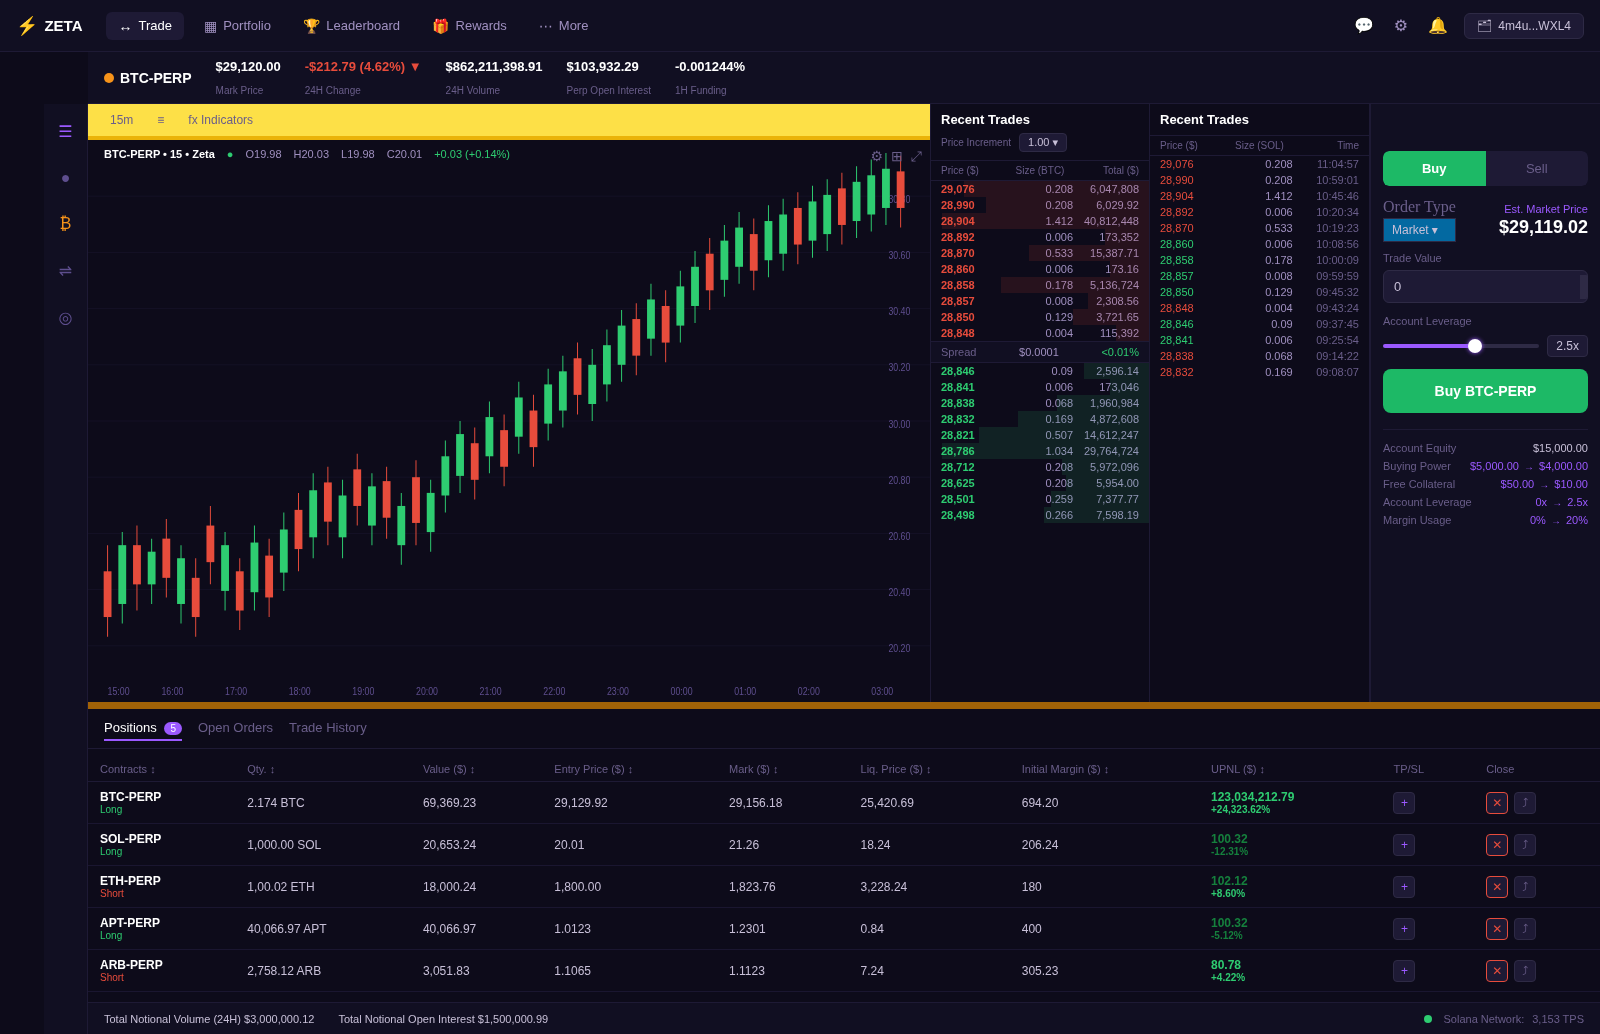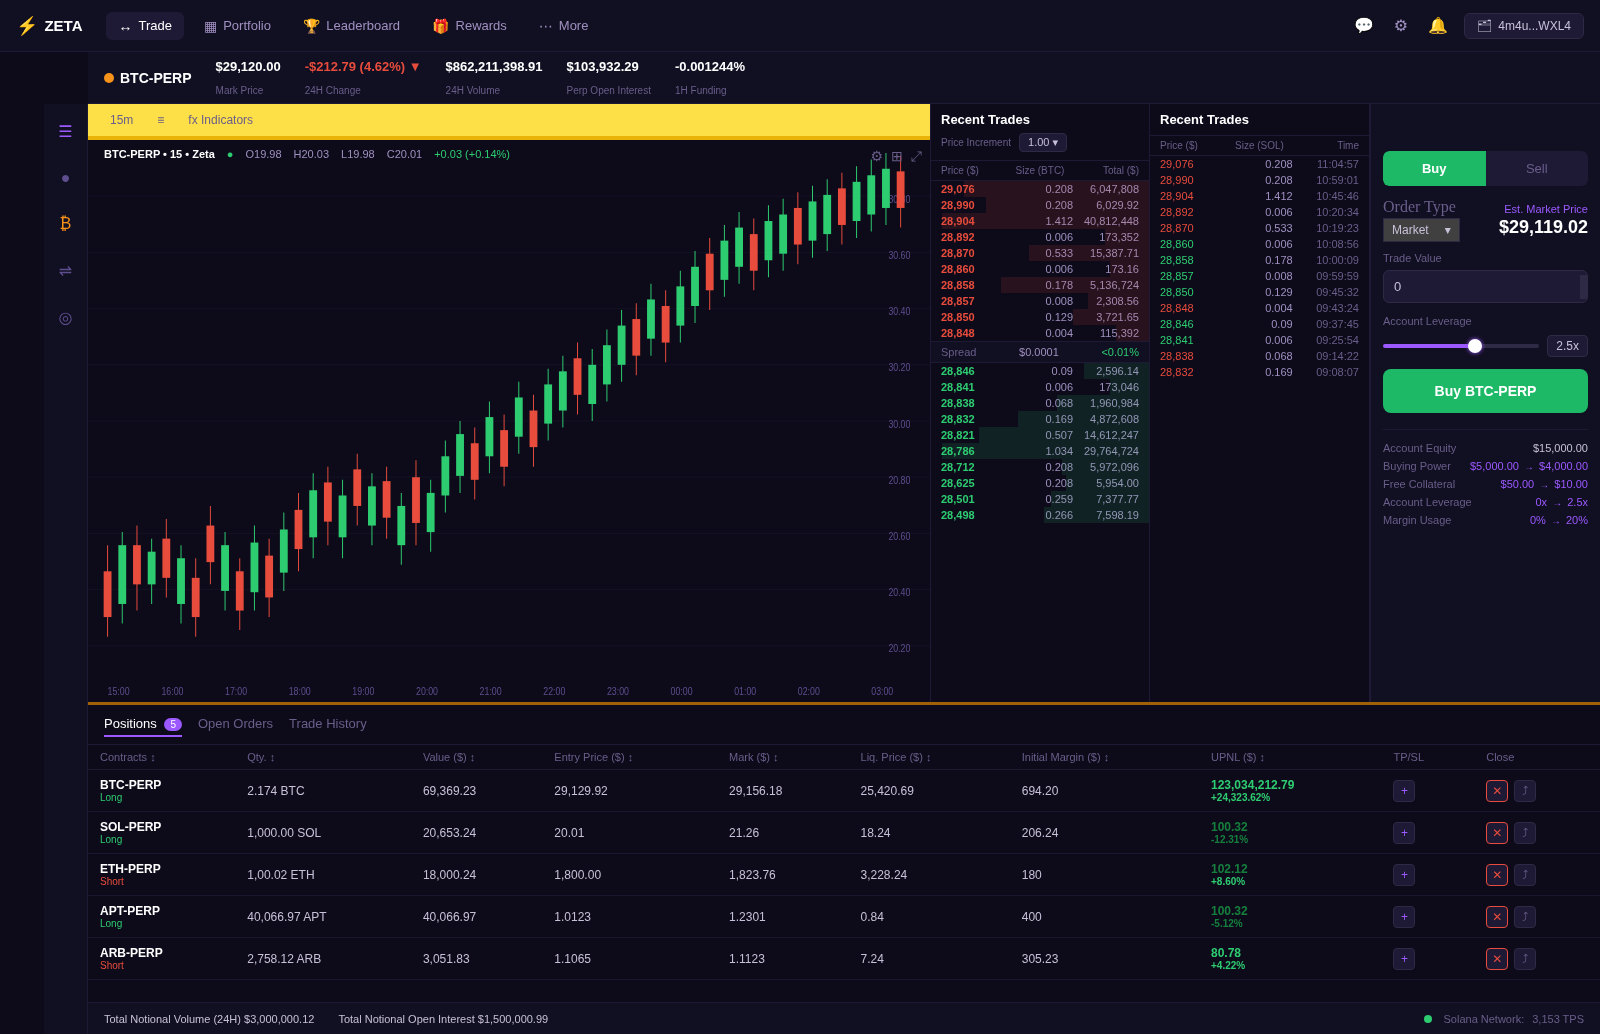--- a/index.html
+++ b/index.html
@@ -69,21 +69,21 @@
     .spread-val { color: #a090c0; font-size: 11px; }
     .spread-pct { color: #2ecc71; font-size: 11px; }
 
     
     .right-panel { width: 230px; background: #110f22; border-left: 1px solid #1e1a35; display: flex; flex-direction: column; padding: 12px; overflow-y: auto; }
     .buy-sell-tabs { display: flex; border-radius: 6px; overflow: hidden; margin-bottom: 12px; margin-top: 35px; }
     .buy-btn { flex: 1; background: #1db966; color: #fff; border: none; padding: 10px; font-size: 13px; font-weight: 600; cursor: pointer; border-radius: 6px 0 0 6px; }
     .sell-btn { flex: 1; background: #1e1a35; color: #6a5e8a; border: none; padding: 10px; font-size: 13px; cursor: pointer; border-radius: 0 6px 6px 0; }
     .order-type-row { display: flex; justify-content: space-between; align-items: center; margin-bottom: 10px; }
     .order-type-label { color: #6a5e8a; font-size: 16px; font-family: Liberation Serif, serif; }
-    .order-type-select { background: #404040; border: 1px solid #2e2a45; color: #c8c0d8; border-radius: 0; padding: 4px 8px; font-size: 12px; cursor: pointer; display: flex; align-items: center; gap: 16px; }
+    .order-type-select { background: #0369a1; border: 1px solid #2e2a45; color: #c8c0d8; border-radius: 0; padding: 4px 8px; font-size: 12px; cursor: pointer; display: flex; align-items: center; gap: 3px; }
     .est-price-label { color: #9b59ff; font-size: 11px; }
     .est-price-val { color: #fff; font-size: 18px; font-weight: bold; }
     .trade-value-label { color: #6a5e8a; font-size: 11px; margin-bottom: 6px; }
     .trade-value-input-row { display: flex; align-items: center; background: #1e1a35; border: 1px solid #2e2a45; border-radius: 6px; overflow: hidden; margin-bottom: 12px; }
     .trade-value-input { flex: 1; background: transparent; border: none; color: #c8c0d8; padding: 8px 10px; font-size: 13px; outline: none; }
     .currency-toggle { display: flex; }
     .cur-btn { padding: 6px 10px; font-size: 11px; cursor: pointer; border: none; }
     .cur-btn:not(.active) { background: #2e2a45; color: #6a5e8a; }
     .leverage-label { color: #6a5e8a; font-size: 11px; margin-bottom: 8px; }
     .leverage-slider-row { display: flex; align-items: center; gap: 8px; margin-bottom: 12px; }
@@ -92,27 +92,27 @@
     .leverage-val { background: #1e1a35; border: 1px solid #2e2a45; border-radius: 4px; padding: 3px 8px; font-size: 12px; color: #c8c0d8; }
     .buy-perp-btn { background: #1db966; color: #fff; border: none; border-radius: 8px; padding: 14px; font-size: 14px; font-weight: 600; cursor: pointer; width: 100%; margin-bottom: 16px; }
     .account-stats { display: flex; flex-direction: column; gap: 6px; border-top: 1px solid #1e1a35; padding-top: 12px; }
     .account-stat-row { display: flex; justify-content: space-between; align-items: center; }
     .account-stat-label { color: #6a5e8a; font-size: 11px; }
     .account-stat-val { color: #c8c0d8; font-size: 11px; }
     .account-stat-val.highlight { color: #9b59ff; }
     .stat-arrow { color: #9b59ff; font-size: 10px; margin: 0 2px; }
 
     
-    .positions-panel { background: #0d0b1a; border-top: 3px solid #a16207; height: 300px; display: flex; flex-direction: column; }
+    .positions-panel { background: #0d0b1a; border-top: 7px solid #a16207; height: 300px; display: flex; flex-direction: column; }
     .positions-tabs { display: flex; align-items: center; padding: 0 16px; border-bottom: 1px solid #1e1a35; height: 40px; gap: 16px; }
     .pos-tab { color: #6a5e8a; cursor: pointer; padding: 4px 0; font-size: 13px; border-bottom: 2px solid transparent; }
     .pos-tab.active { color: #fff; border-bottom-color: #9b59ff; }
     .pos-badge { background: #9b59ff; color: #fff; border-radius: 10px; padding: 1px 6px; font-size: 10px; margin-left: 4px; }
     .positions-table { flex: 1; overflow-y: auto; }
-    .pos-table { width: 100%; border-collapse: collapse; }
+    .pos-table { width: 100%; border-collapse: collapse; margin-top: 8px; }
     .pos-table th { color: #6a5e8a; font-size: 11px; font-weight: 400; padding: 6px 12px; text-align: left; border-bottom: 1px solid #1e1a35; white-space: nowrap; }
     .pos-table td { padding: 8px 12px; font-size: 12px; color: #c8c0d8; border-bottom: 1px solid #1a1630; vertical-align: middle; }
     .pos-contract { color: #fff; font-weight: 600; font-size: 12px; }
     .pos-long { color: #2ecc71; font-size: 10px; }
     .pos-short { color: #e74c3c; font-size: 10px; }
     .upnl-pos { color: #2ecc71; font-size: 12px; font-weight: 600; }
     .upnl-neg { color: #15803d; font-size: 12px; font-weight: 600; }
     .pos-actions { display: flex; gap: 6px; align-items: center; }
     .pos-action-btn { background: #1e1a35; border: 1px solid #2e2a45; border-radius: 4px; color: #9b59ff; width: 22px; height: 22px; display: flex; align-items: center; justify-content: center; cursor: pointer; font-size: 12px; }
     .pos-action-btn.red { border-color: #e74c3c; color: #e74c3c; }

